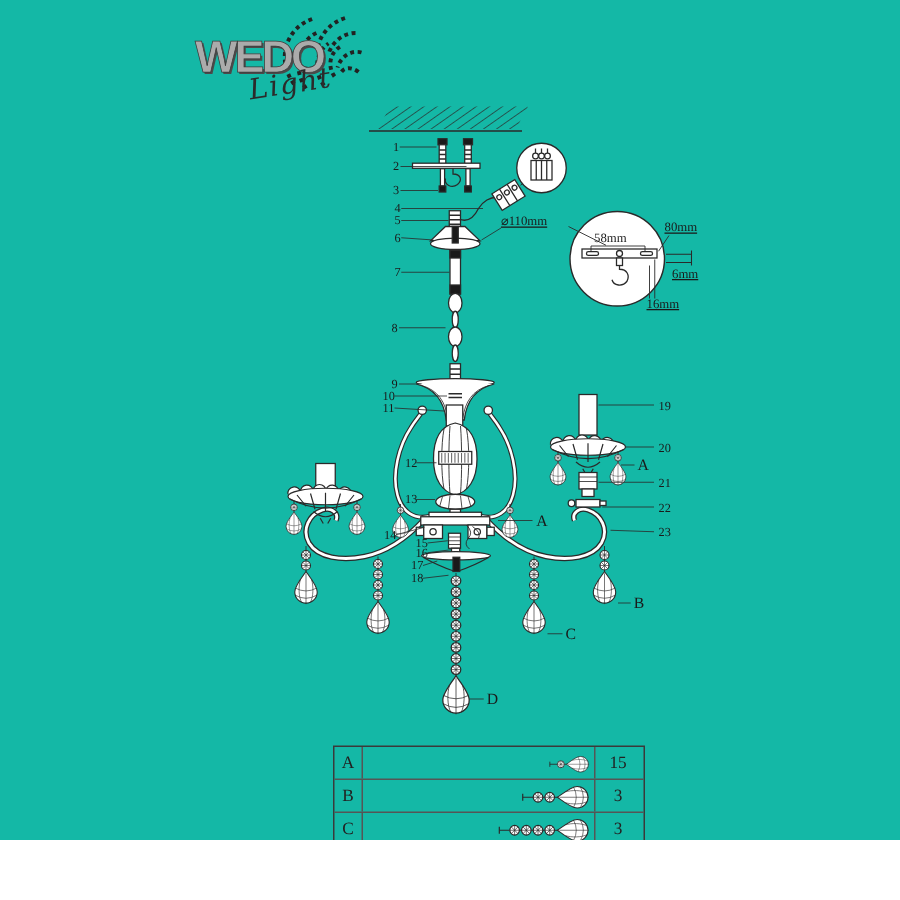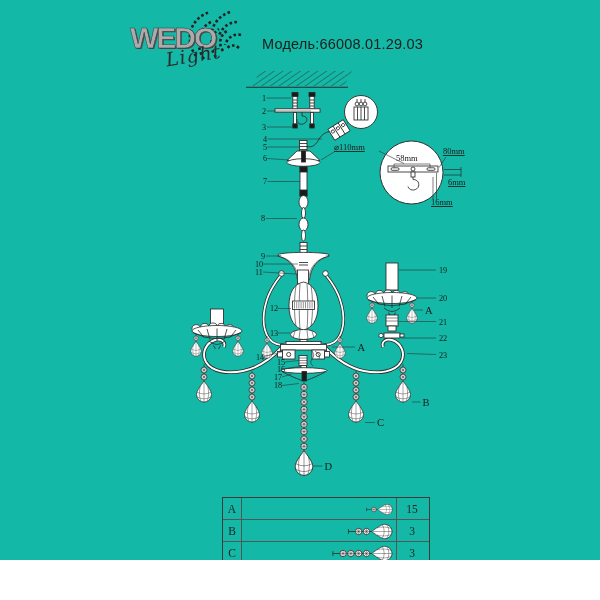--- a/index.html
+++ b/index.html
@@ -42,21 +42,20 @@
         <path d="M113,46 C108,42 103,43 101,47"></path>
       </g>
 
       <text x="5.2" y="47.2" font-family="Liberation Sans,sans-serif" font-weight="bold" font-size="30" letter-spacing="-2" fill="#4a4a4a">WEDO</text>
       <text x="4" y="46" font-family="Liberation Sans,sans-serif" font-weight="bold" font-size="30" letter-spacing="-2" fill="#ababab" stroke="#3c3c3c" stroke-width="0.5">WEDO</text>
 
       <g transform="rotate(-9 62 56)">
         <text x="40" y="61" font-family="DejaVu Serif,serif" font-style="italic" font-size="19" fill="#2b2b2b" letter-spacing="1">Light</text>
       </g>
     </svg>
-    <div class="model-label">Модель:66008.01.29.03</div>
   </div>
 
   <svg class="diagram" width="600" height="600" viewBox="0 0 600 600">
     <defs>
       <pattern id="hatch" width="5" height="10" patternUnits="userSpaceOnUse" patternTransform="rotate(55)">
         <line x1="0" y1="0" x2="0" y2="10" stroke="#2b2b2b" stroke-width="0.9"></line>
       </pattern>
 
       <g id="bead">
         <circle r="3.2" fill="#fff" stroke="#2a2a2a" stroke-width="0.8"></circle>

